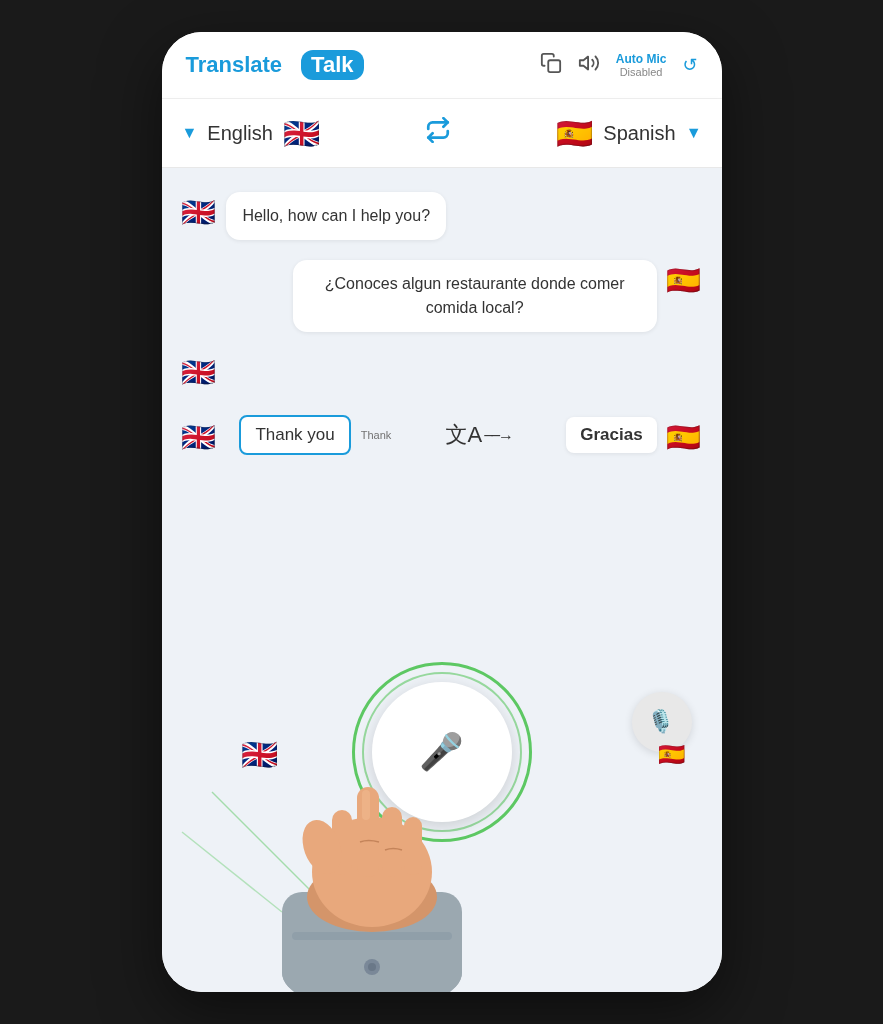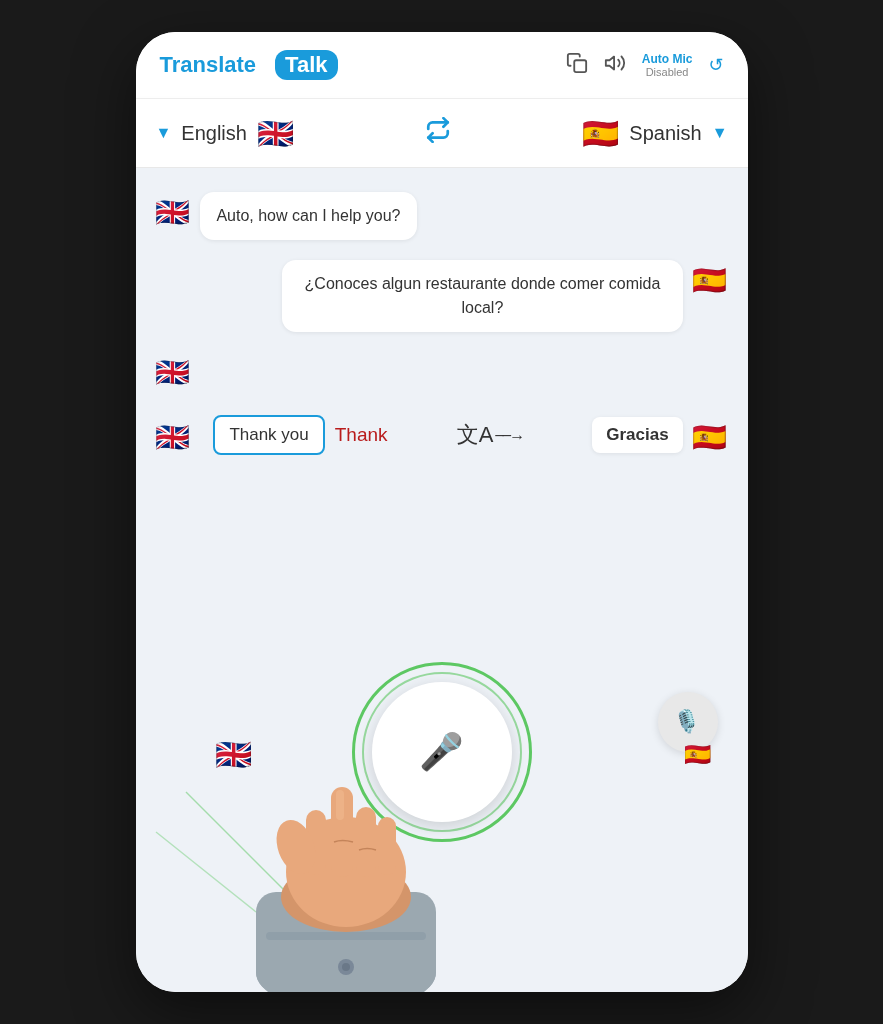--- a/index.html
+++ b/index.html
@@ -5,21 +5,21 @@
     * { margin: 0; padding: 0; box-sizing: border-box; }
     body {
       background: #1a1a1a;
       display: flex;
       justify-content: center;
       align-items: center;
       min-height: 100vh;
       font-family: -apple-system, BlinkMacSystemFont, 'Segoe UI', sans-serif;
     }
     .phone-container {
-      width: 612px;
+      width: 560px;
       min-height: 960px;
       background: #fff;
       border-radius: 40px;
       overflow: hidden;
       box-shadow: 0 20px 60px rgba(0,0,0,0.5);
       display: flex;
       flex-direction: column;
     }
     
     .header {
@@ -167,22 +167,22 @@
       border: 2px solid #1a9bdb;
       border-radius: 8px;
       padding: 8px 14px;
       font-size: 17px;
       font-weight: 500;
       color: #333;
       min-width: 110px;
       margin-left: 13px;
     }
     .translation-placeholder {
-      color: #b91c1c;
-      font-size: 19px;
+      color: #737373;
+      font-size: 11px;
     }
     .translate-icon-area {
       display: flex;
       align-items: center;
       gap: 2px;
       flex: 1;
       justify-content: center;
     }
     .translate-symbol {
       font-size: 22px;
@@ -335,21 +335,21 @@
       <span class="lang-name">Spanish</span>
       <span class="lang-arrow">▼</span>
     </div>
   </div>
 
   <div class="chat-area">
 
     <div class="msg-row">
       <span class="msg-flag">🇬🇧</span>
       <div class="bubble">
-        <span>Auto, how can I help you?</span>
+        <span>Hello, how can I help you?</span>
       </div>
     </div>
 
     <div class="msg-row right">
       <div class="bubble right-bubble">
         <span>¿Conoces algun restaurante donde comer comida local?</span>
       </div>
       <span class="msg-flag">🇪🇸</span>
     </div>
 

